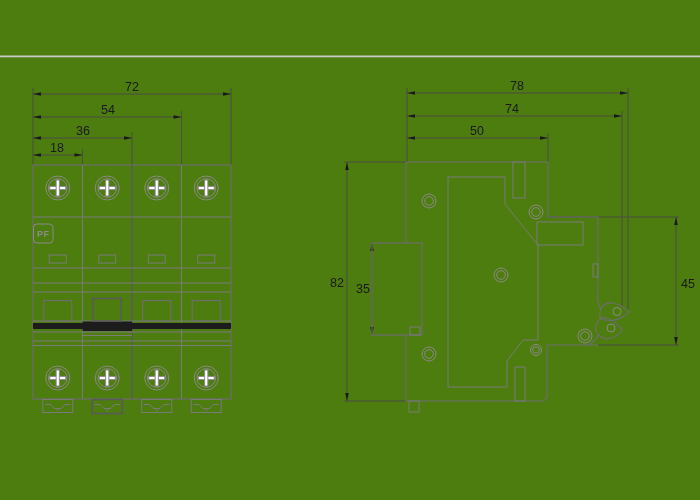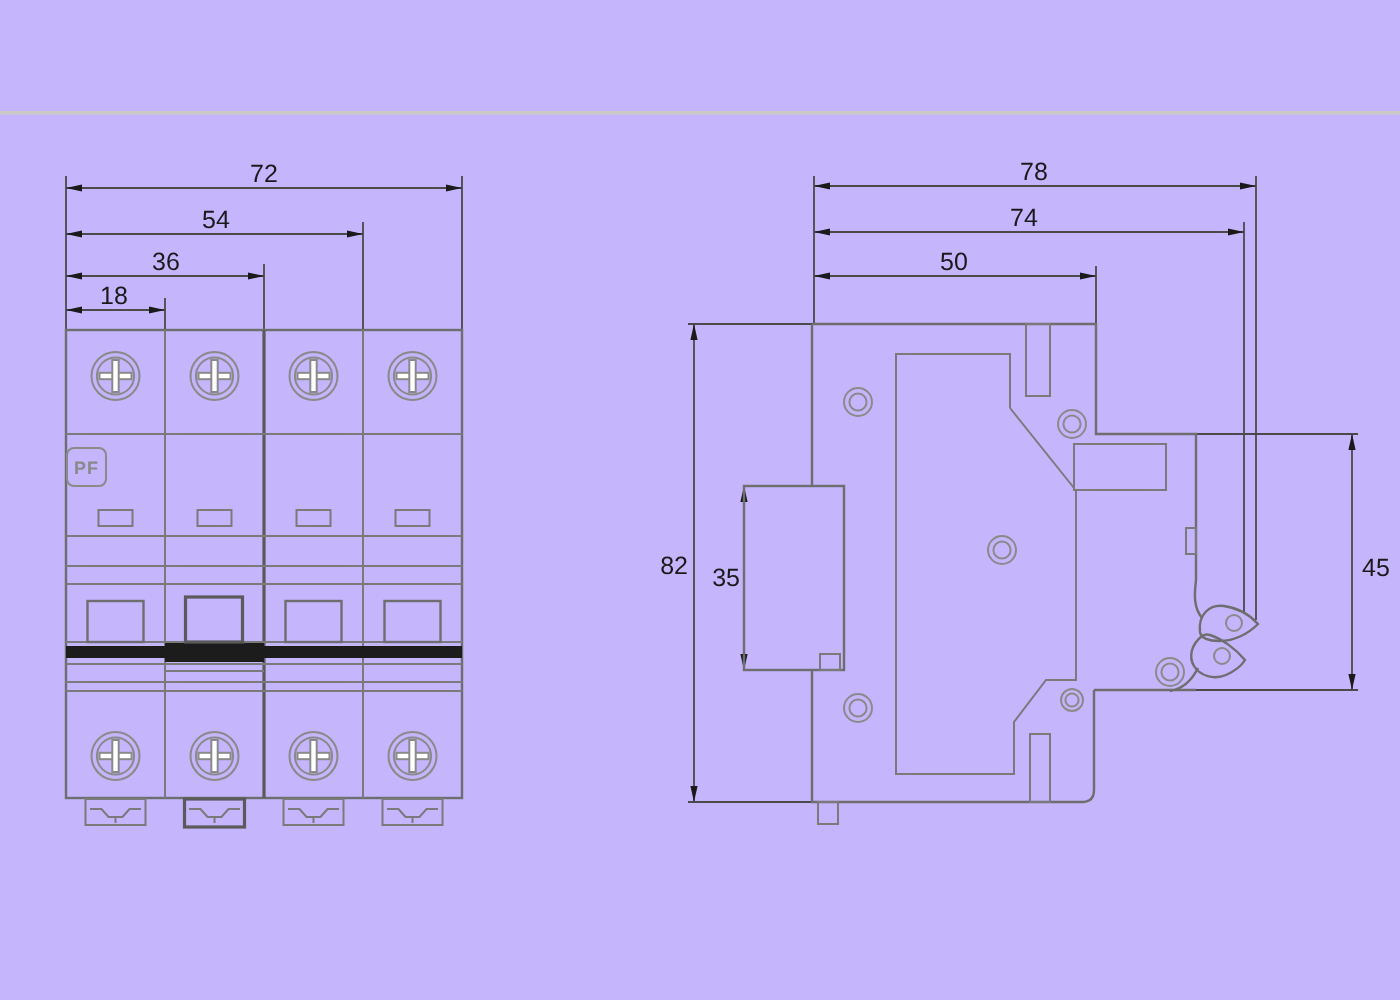--- a/index.html
+++ b/index.html
@@ -1,16 +1,16 @@
 <!DOCTYPE html>
 <html><head>
 <meta charset="utf-8">
 <style>
   html,body{margin:0;padding:0;background:#ffffff;}
-  .page{position:relative;width:700px;height:500px;background:#c4b5fd;overflow:hidden;
+  .page{position:relative;width:700px;height:500px;background:#4d7c0f;overflow:hidden;
         font-family:"Liberation Sans","DejaVu Sans",sans-serif;}
   svg{display:block;}
   text{font-family:"Liberation Sans","DejaVu Sans",sans-serif;font-size:12.5px;fill:#1a1a1a;}
   text.logo{font-size:9px;font-weight:bold;fill:#8a8a8a;letter-spacing:0.5px;}
   .outline{stroke:#6e6e6e;stroke-width:1.2;fill:none;}
   .thin{stroke:#7a7a7a;stroke-width:1;fill:none;}
   .bold2{stroke:#5a5a5a;stroke-width:1.6;fill:none;}
   .screw{stroke:#8a8a8a;stroke-width:1;fill:none;}
   .screwbar{stroke:#8a8a8a;stroke-width:1;fill:#ffffff;}
   .dim{stroke:#4a4a4a;stroke-width:0.9;fill:none;}

